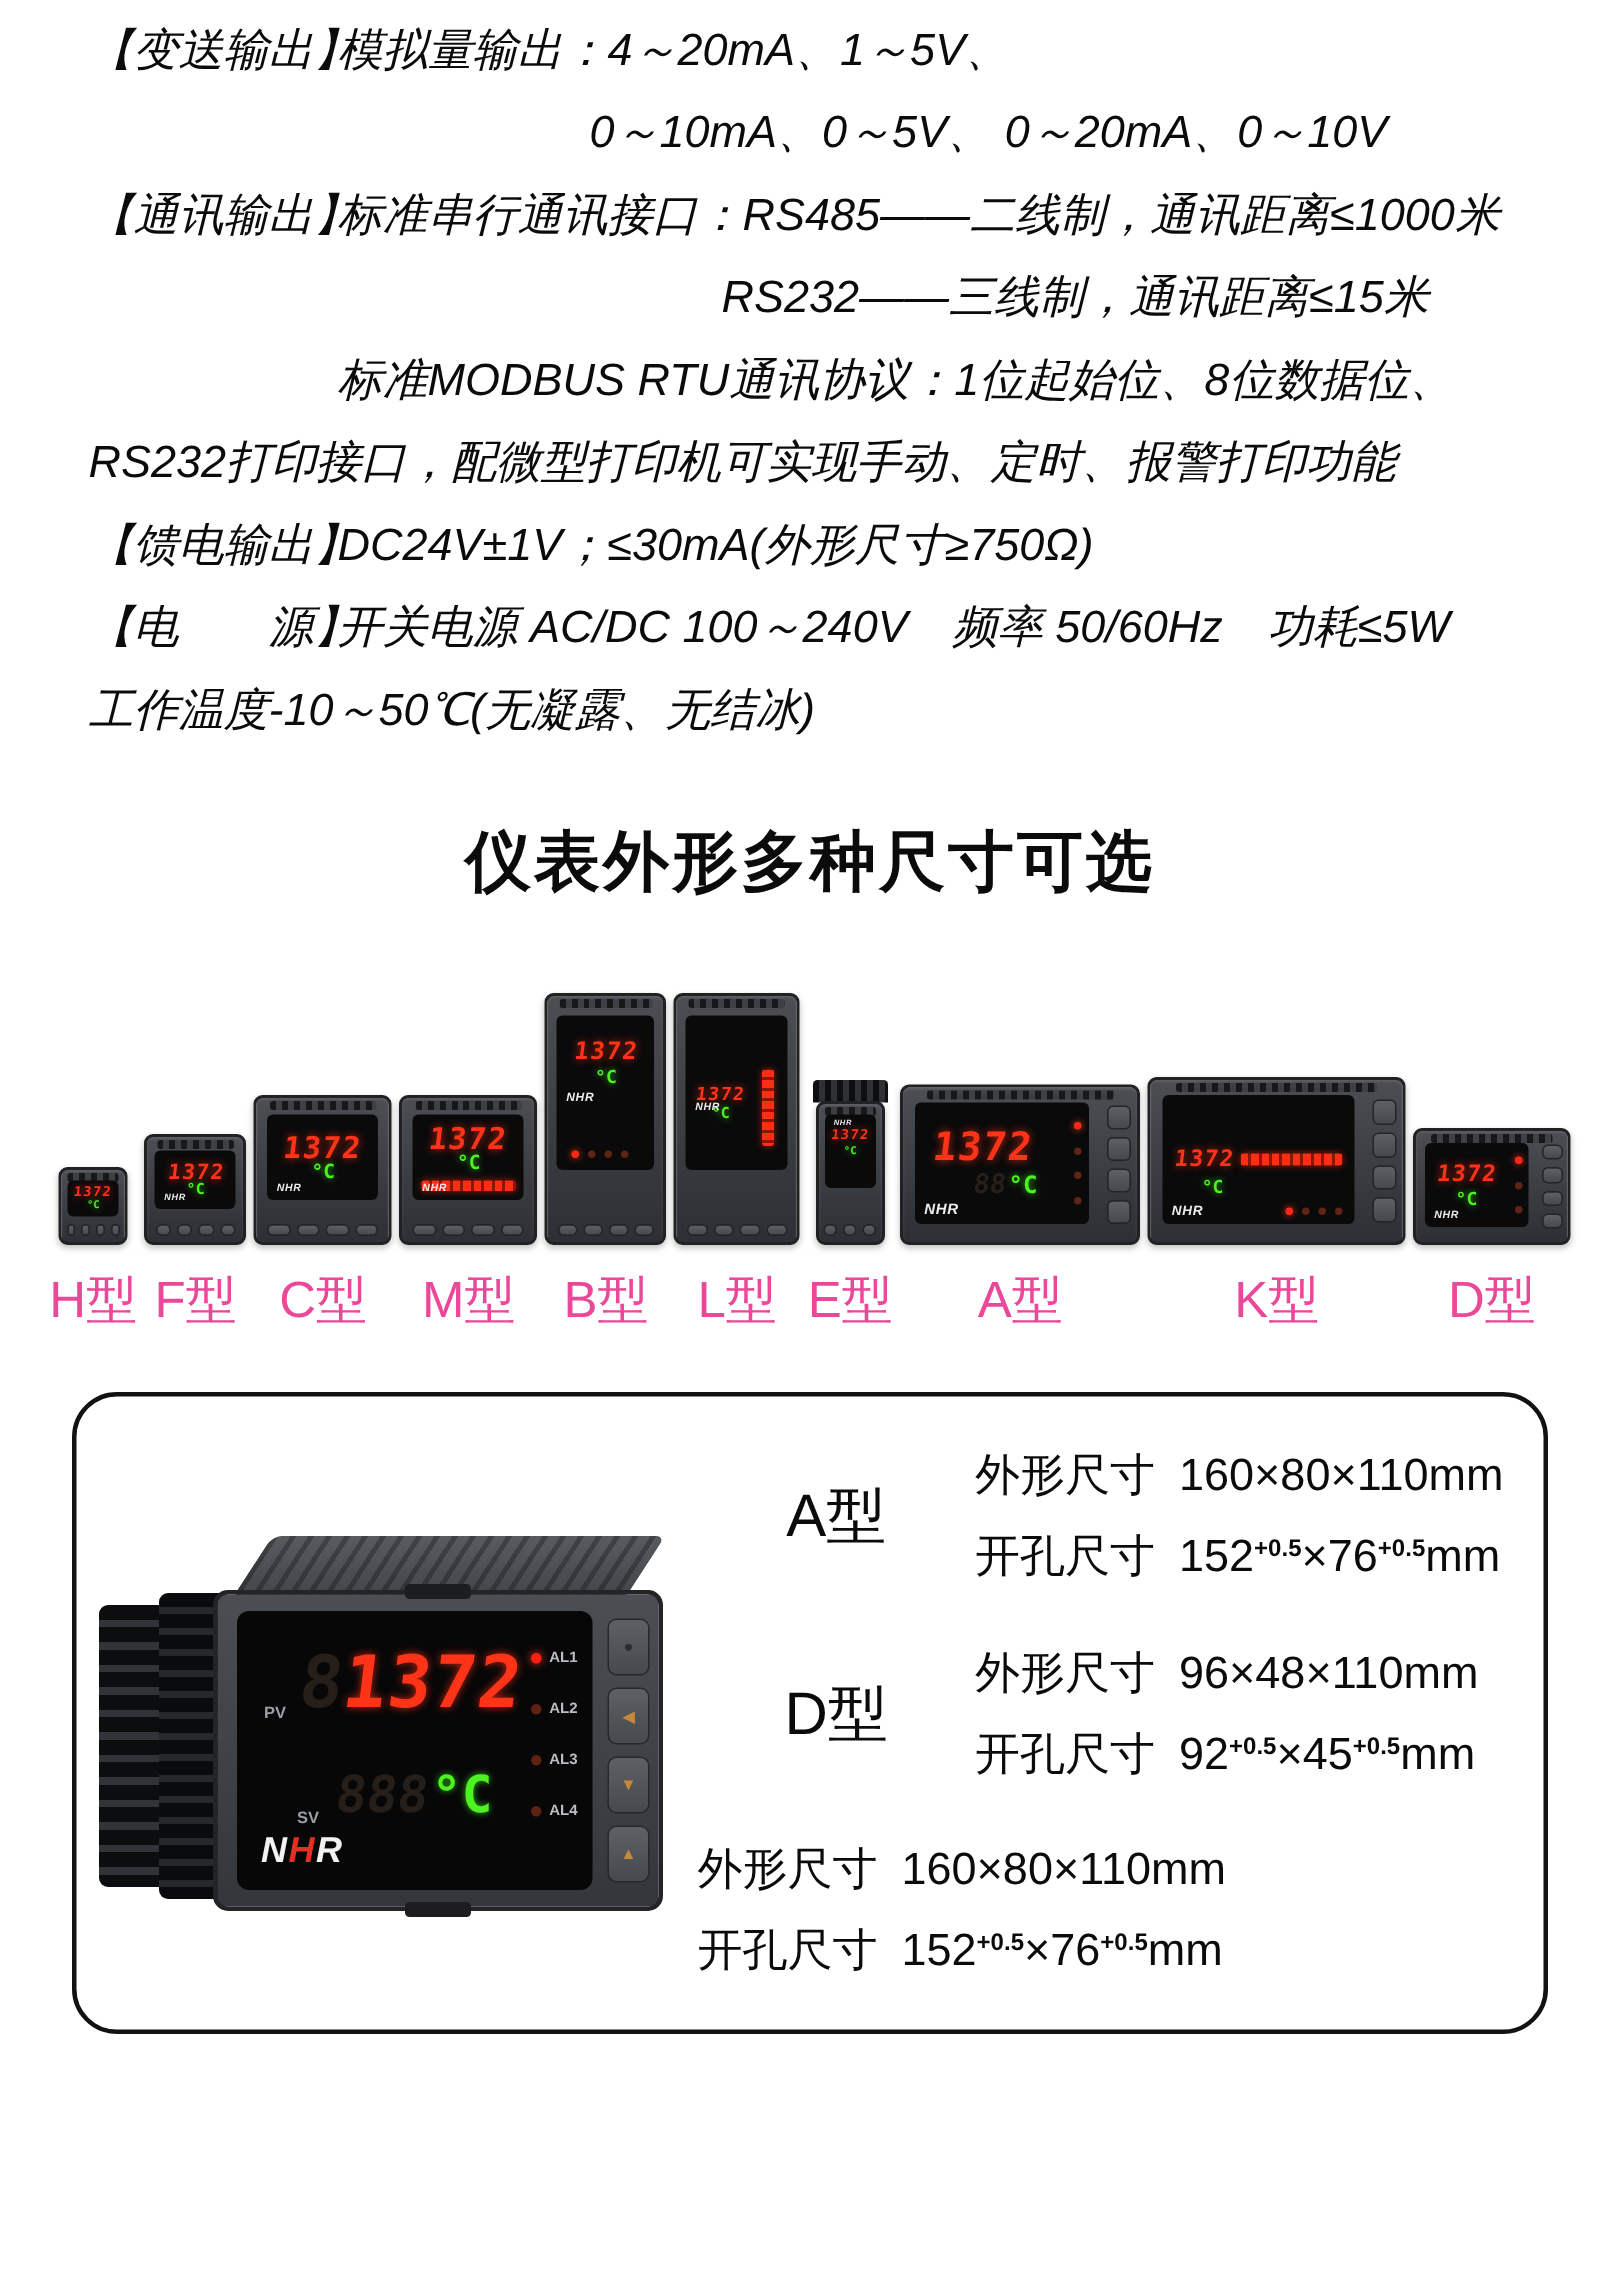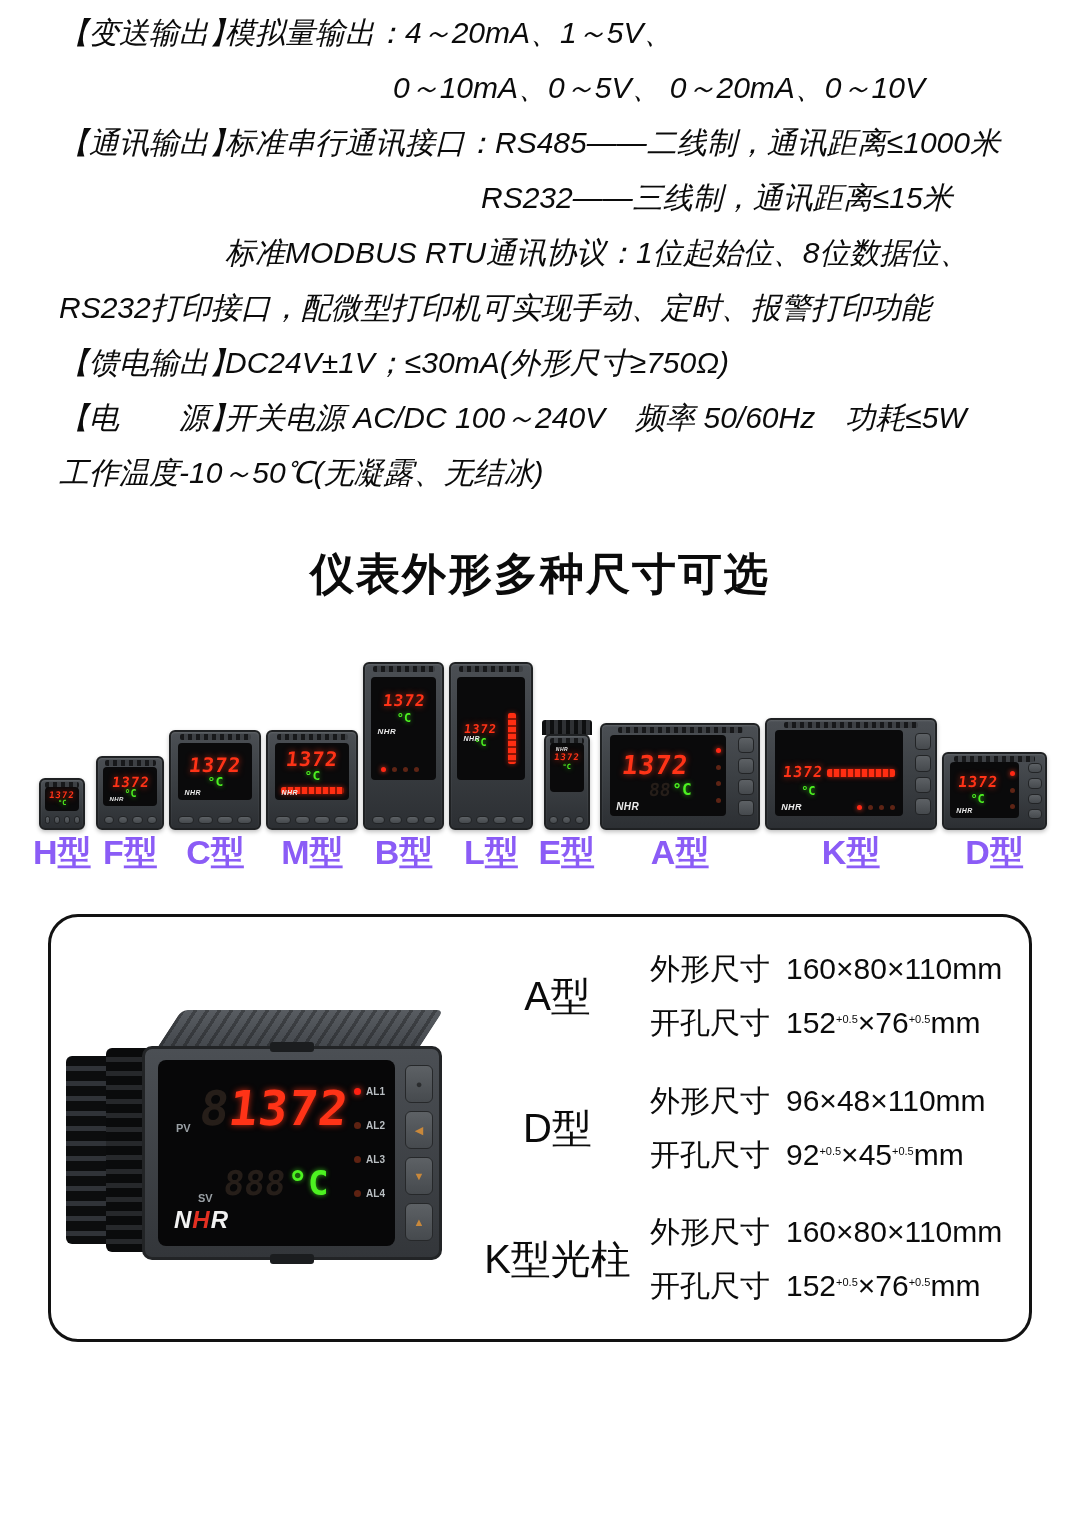--- a/index.html
+++ b/index.html
@@ -13,21 +13,21 @@
   .stxt { white-space:pre; }
   .ind-a { margin-left:168px; }
   .ind-b { margin-left:256px; }
 
   
   .title { margin-top:44px; text-align:center; font-size:44px; font-weight:700; letter-spacing:2px; }
 
   
   .lineup { margin-top:58px; padding:0 30px; display:flex; align-items:flex-end; justify-content:center; gap:5px; }
   .model { display:flex; flex-direction:column; align-items:center; }
-  .mlabel { font-size:34px; font-weight:700; color:#8b5cf6; white-space:nowrap; }
+  .mlabel { margin-top:14px; font-size:34px; font-weight:400; color:#ec4899; white-space:nowrap; }
 
   .m { position:relative; flex:none;
        background:linear-gradient(180deg,#4b4f54 0%,#3a3e42 55%,#2c2f33 100%);
        border:2px solid #1f2123; border-radius:6px;
        box-shadow: inset 0 1px 2px rgba(255,255,255,.12), 0 2px 4px rgba(0,0,0,.25); }
   .vent { position:absolute; top:2px; left:10%; right:10%; height:6px; border-radius:2px;
           background:repeating-linear-gradient(90deg,#17181a 0 4px,#3d4044 4px 8px); }
   .scr { position:absolute; background:#0a0a0b; border-radius:4px; overflow:hidden;
          display:flex; flex-direction:column; justify-content:center; align-items:center; }
   .dg { font-family:"DejaVu Sans Mono", monospace; font-weight:bold; color:#ff3317;
@@ -86,21 +86,21 @@
   
   .panel { margin:38px 48px 0; height:428px; border:3px solid #121212; border-radius:30px;
            display:flex; background:#fff; }
   .photo-wrap { width:414px; flex:none; display:flex; align-items:center; justify-content:center; }
   .dims { flex:1; padding:32px 28px 32px 0; display:flex; flex-direction:column; justify-content:space-between; }
   .dim-row { display:flex; align-items:center; }
   .dim-model { width:185px; flex:none; text-align:center; font-size:40px; font-weight:500; white-space:nowrap; }
   .dim-lines { flex:1; display:flex; flex-direction:column; gap:13px; }
   .dim-line { font-size:30px; font-weight:500; display:flex; align-items:baseline; white-space:nowrap; }
   .dim-line .dlabel { margin-right:16px; }
-  sup.tol { font-size:11px; position:relative; top:-10px; font-weight:400; }
+  sup.tol { font-size:16px; position:relative; top:-10px; font-weight:700; }
 
   
   .photo { position:relative; width:400px; height:276px; }
   .ph-fins  { position:absolute; left:8px;  top:66px; width:64px; height:188px; border-radius:6px;
               background:repeating-linear-gradient(180deg,#0c0d0e 0 10px,#303338 10px 15px); }
   .ph-fins2 { position:absolute; left:48px; top:58px; width:46px; height:204px; border-radius:6px;
               background:repeating-linear-gradient(180deg,#0a0b0c 0 9px,#26282b 9px 14px); }
   .ph-top { position:absolute; left:110px; top:20px; width:262px; height:42px; border-radius:6px;
             transform:skewX(-33deg);
             background:repeating-linear-gradient(90deg, rgba(0,0,0,.28) 0 4px, rgba(0,0,0,0) 4px 12px),
@@ -478,21 +478,20 @@
               <sup class="tol">+0.5</sup>
               <span>×</span>
               <span>45</span>
               <sup class="tol">+0.5</sup>
               <span>mm</span>
           </div>
         </div>
       </div>
 
       <div class="dim-row">
-        <div class="dim-model">K型光柱</div>
         <div class="dim-lines">
           <div class="dim-line">
             <span class="dlabel">外形尺寸</span>
             <span>160×80×110mm</span>
           </div>
           <div class="dim-line">
             <span class="dlabel">开孔尺寸</span>
             <span>152</span>
               <sup class="tol">+0.5</sup>
               <span>×</span>

